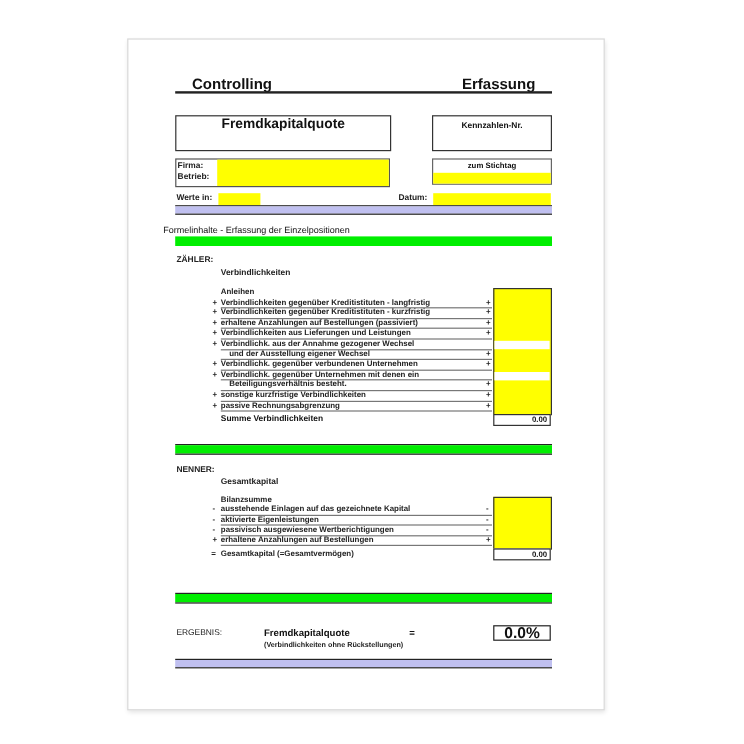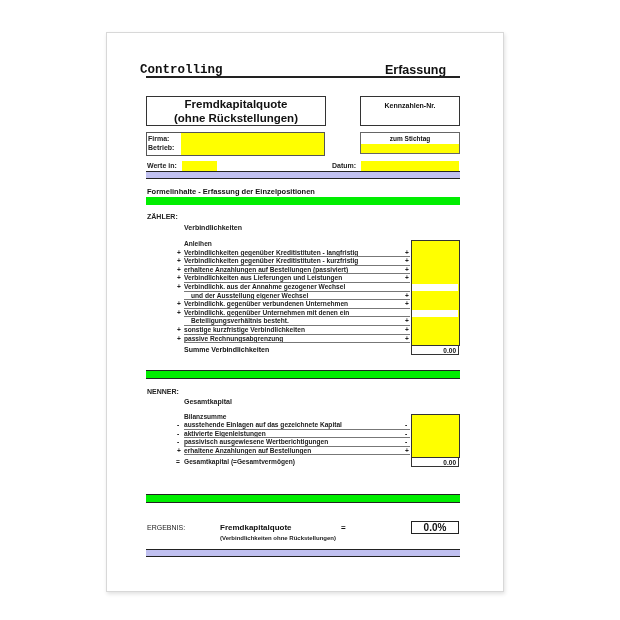--- a/index.html
+++ b/index.html
@@ -25,27 +25,26 @@
   .item { position: absolute; font-size: 6.6px; font-weight: bold; color: #222; white-space: nowrap; }
   .sign { position: absolute; font-size: 6.6px; font-weight: bold; color: #222; }
   .valcol { position: absolute; border: 1px solid #333; }
   .sumbox { position: absolute; border: 1px solid #333; background: #fff; font-size: 6.5px; font-weight: bold; text-align: right; padding-right: 2px; box-sizing: border-box; line-height: 9px; }
 </style>
 </head>
 <body>
 
 <div class="page"></div>
 
-<div class="abs hdr-title" style="left:140px; top:63px;font-family:Liberation Mono, monospace;">Controlling</div>
+<div class="abs hdr-title" style="left:160px; top:63px;">Controlling</div>
 <div class="abs hdr-title" style="left:385px; top:63px;">Erfassung</div>
 <div class="hdr-line"></div>
 
 <div class="titlebox">
   <div>Fremdkapitalquote</div>
-  <div>(ohne Rückstellungen)</div>
 </div>
 <div class="knbox">
   <span>Kennzahlen-Nr.</span>
 </div>
 
 <div class="firmabox">
   <div class="yel"></div>
   <div class="lbl" style="top:2px;">Firma:</div>
   <div class="lbl" style="top:11px;">Betrieb:</div>
 </div>
@@ -55,21 +54,21 @@
 </div>
 
 <div class="abs small" style="left:147px; top:162px;">Werte in:</div>
 <div class="abs yellow" style="left:182px; top:161px; width:35px; height:10px;"></div>
 <div class="abs small" style="left:332px; top:162px;">Datum:</div>
 <div class="abs yellow" style="left:361px; top:161px; width:98px; height:10px;"></div>
 <div class="abs dark" style="left:146px; top:171px; width:314px; height:1px;"></div>
 <div class="abs lav" style="left:146px; top:172px; width:314px; height:6px;"></div>
 <div class="abs dark" style="left:146px; top:178px; width:314px; height:1px;"></div>
 
-<div class="abs" style="left:147px; top:187px; font-size:7.5px; font-weight:bold;">Formelinhalte - Erfassung der Einzelpositionen</div>
+<div class="abs" style="left:136px; top:187px; font-size:7.5px; font-weight:normal;">Formelinhalte - Erfassung der Einzelpositionen</div>
 <div class="abs green" style="left:146px; top:197px; width:314px; height:8px;"></div>
 
 <div class="abs small" style="left:147px; top:213px;">ZÄHLER:</div>
 <div class="abs small" style="left:184px; top:224px;">Verbindlichkeiten</div>
 
 <div class="valcol yellow" style="left:411px; top:240px; width:47px; height:104px;"></div>
 <div class="abs" style="left:412px; top:284px; width:46px; height:7px; background:#fff;"></div>
 <div class="abs" style="left:412px; top:310px; width:46px; height:7px; background:#fff;"></div>
 
 <div id="num-items">
@@ -160,17 +159,17 @@
 <div class="sumbox" style="left:411px; top:457px; width:48px; height:10px;">0.00</div>
 
 <div class="abs dark" style="left:146px; top:494px; width:314px; height:1px;"></div>
 <div class="abs green" style="left:146px; top:495px; width:314px; height:7px;"></div>
 <div class="abs dark" style="left:146px; top:502px; width:314px; height:1px;"></div>
 
 <div class="abs" style="left:147px; top:524px; font-size:7px; color:#222;">ERGEBNIS:</div>
 <div class="abs" style="left:220px; top:523px; font-size:8px; font-weight:bold;">Fremdkapitalquote</div>
 <div class="abs" style="left:341px; top:523px; font-size:8px; font-weight:bold;">=</div>
 <div class="abs" style="left:220px; top:535px; font-size:6px; font-weight:bold; color:#222;">(Verbindlichkeiten ohne Rückstellungen)</div>
-<div class="abs" style="left:411px; top:521px; width:46px; height:11px; border:1.5px solid #222; text-align:center; font-size:10px; font-weight:bold; line-height:11px;">0.0%</div>
+<div class="abs" style="left:411px; top:521px; width:46px; height:11px; border:1.5px solid #222; text-align:center; font-size:13px; font-weight:bold; line-height:11px;">0.0%</div>
 
 <div class="abs dark" style="left:146px; top:549px; width:314px; height:1px;"></div>
 <div class="abs lav" style="left:146px; top:550px; width:314px; height:6px;"></div>
 <div class="abs dark" style="left:146px; top:556px; width:314px; height:1px;"></div>
 
 </body></html>

